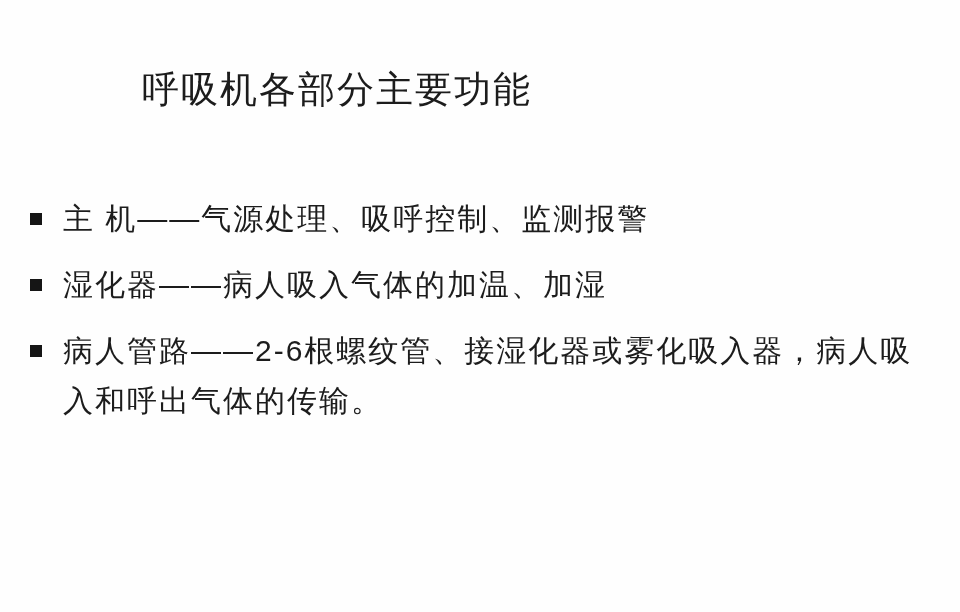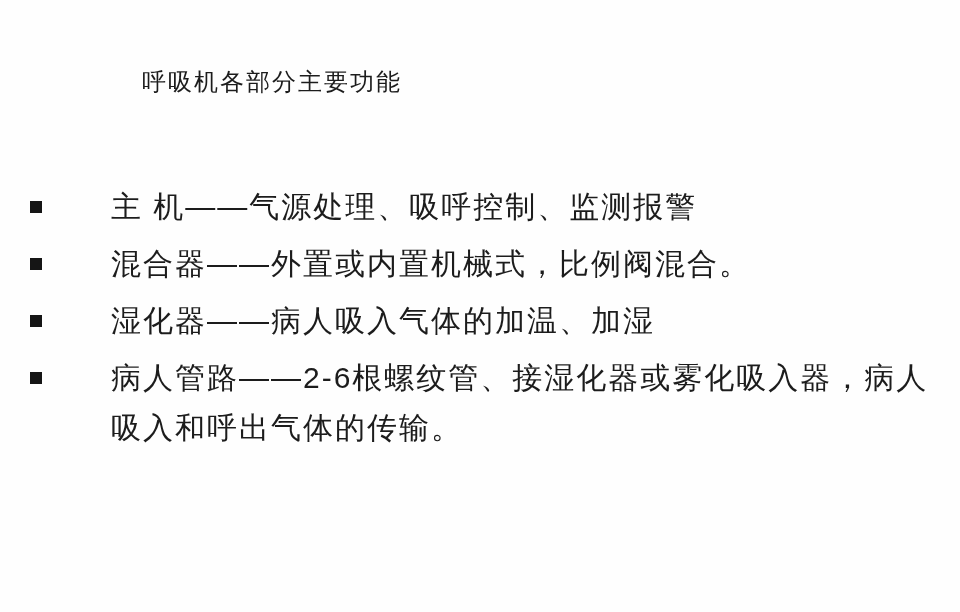--- a/index.html
+++ b/index.html
@@ -12,43 +12,42 @@
     width: 960px;
     height: 612px;
     background: #fefefe;
     overflow: hidden;
     font-family: "Liberation Sans", sans-serif;
     color: #1c1c1c;
   }
   .slide-title {
     position: absolute;
     left: 142px;
-    top: 62px;
+    top: 70px;
     margin: 0;
-    font-size: 24px;
+    font-size: 37px;
     font-weight: 300;
     letter-spacing: 2px;
     line-height: 40px;
     color: #1c1c1c;
     white-space: nowrap;
   }
   .bullet-list {
     position: absolute;
     left: 30px;
     top: 178px;
     width: 912px;
     margin: 0;
     padding: 0;
     list-style: none;
   }
   .bullet-item {
     display: flex;
     align-items: flex-start;
-    margin: 4px 0 7px 0;
-    gap: 48px;
+    margin: 16px 0 7px 0;
   }
   .bullet-marker {
     flex: 0 0 12px;
     width: 12px;
     height: 12px;
     margin-top: 19px;
     background: #151515;
   }
   .bullet-text {
     margin-left: 21px;
@@ -68,24 +67,20 @@
 
   <h1 class="slide-title">呼吸机各部分主要功能</h1>
 
   <ul class="bullet-list">
 
     <li class="bullet-item">
       <span class="bullet-marker"></span>
       <span class="bullet-text">主 机——气源处理、吸呼控制、监测报警</span>
     </li>
 
-    <li class="bullet-item">
-      <span class="bullet-marker"></span>
-      <span class="bullet-text">混合器——外置或内置机械式，比例阀混合。</span>
-    </li>
 
     <li class="bullet-item">
       <span class="bullet-marker"></span>
       <span class="bullet-text">湿化器——病人吸入气体的加温、加湿</span>
     </li>
 
     <li class="bullet-item">
       <span class="bullet-marker"></span>
       <span class="bullet-text">病人管路——2-6根螺纹管、接湿化器或雾化吸入器，病人吸入和呼出气体的传输。</span>
     </li>

